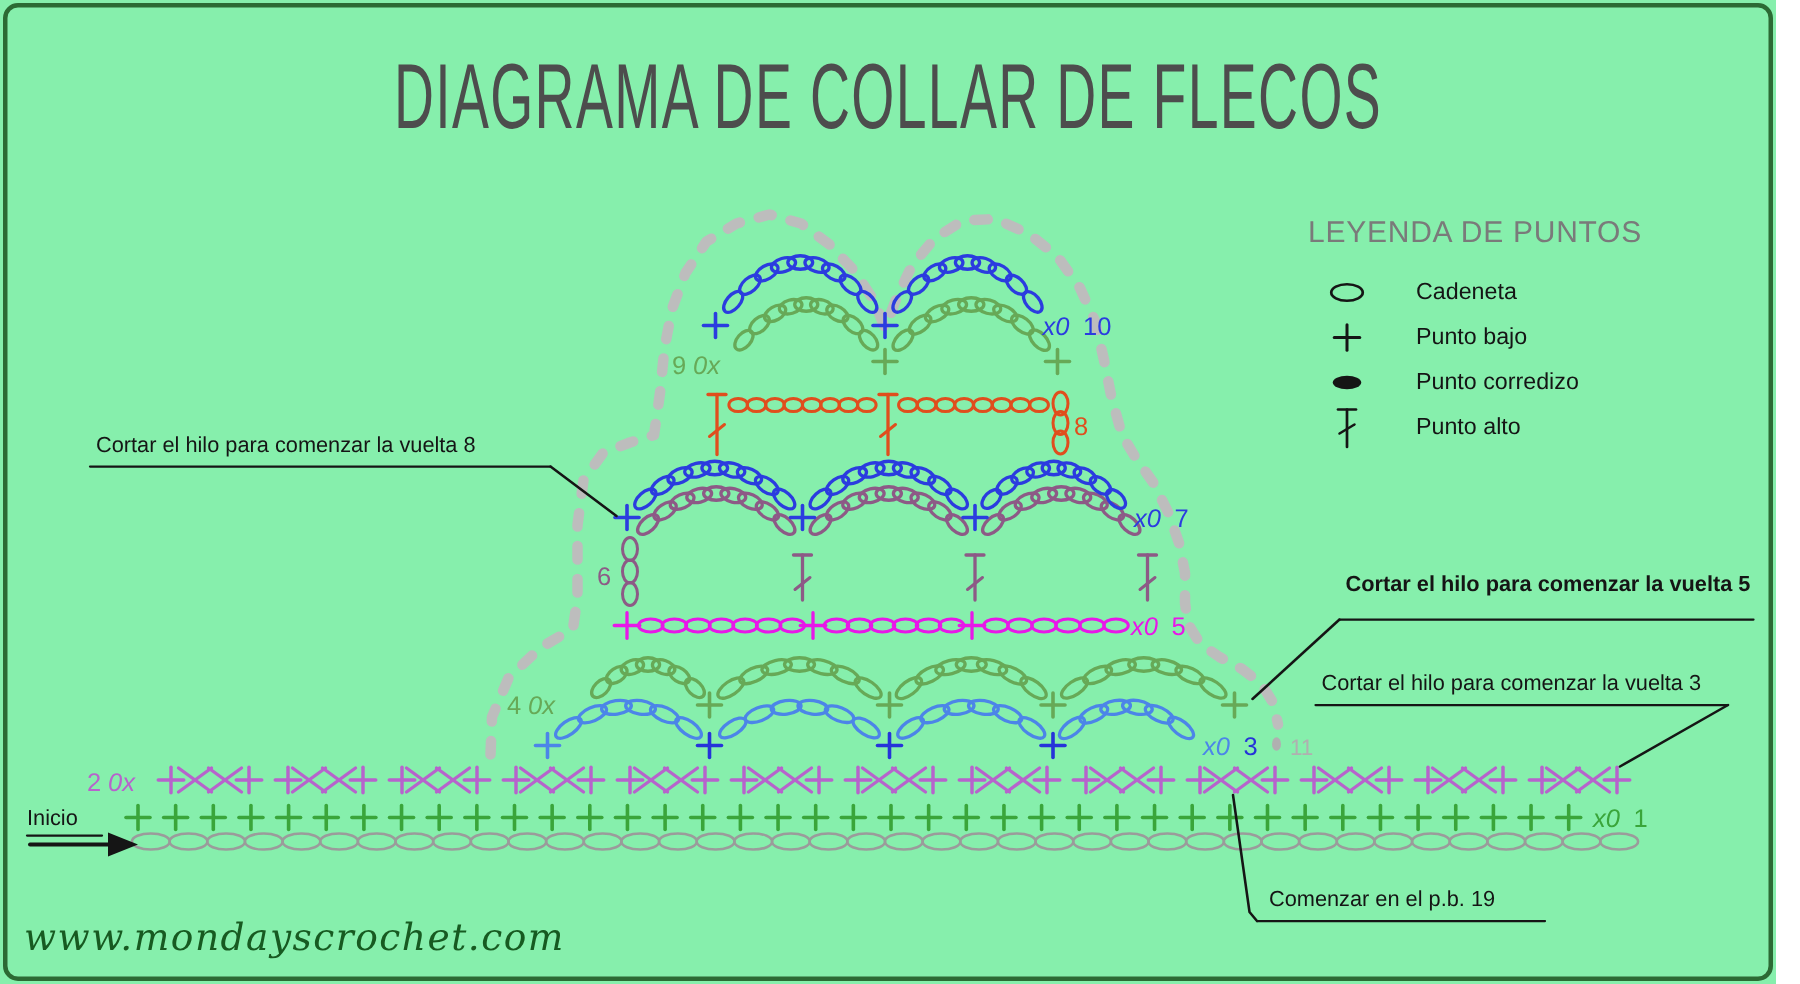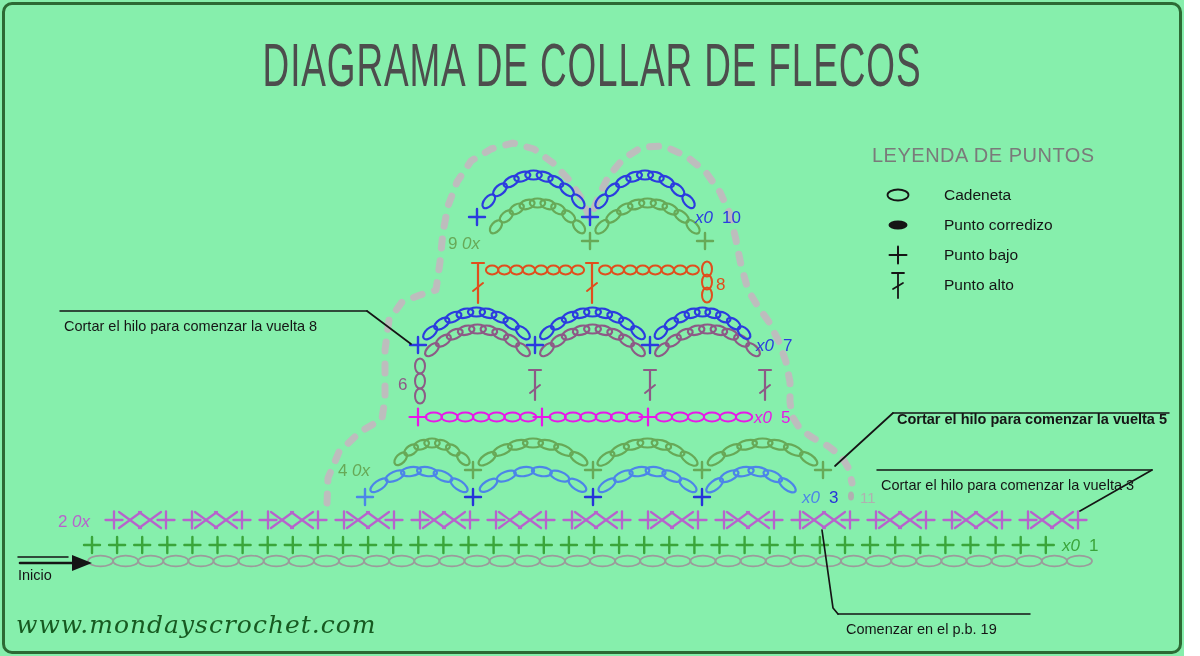--- a/index.html
+++ b/index.html
@@ -7,21 +7,21 @@
          font-family:"Liberation Sans",sans-serif;}
   .frame-border{position:absolute;inset:2px;border:3px solid #2c6a34;border-radius:10px;pointer-events:none;z-index:30;}
   .title-wrap{position:absolute;left:0;right:0;top:30px;text-align:center;z-index:5;}
   .title-text{display:inline-block;font-size:41px;font-weight:500;color:#4d4d4d;letter-spacing:1px;
               transform:scaleY(1.5) scaleX(0.9);transform-origin:center top;white-space:nowrap;}
   .legend{position:absolute;left:872px;top:144px;z-index:5;}
   .legend-title{font-size:20px;color:#7a7a7a;letter-spacing:.5px;margin-bottom:13px;}
   .legend-row{display:flex;align-items:center;height:30px;}
   .legend-icon{width:52px;display:flex;justify-content:center;align-items:center;}
   .legend-label{font-size:15.5px;color:#151515;margin-left:20px;}
-  .ann{position:absolute;font-size:14.5px;color:#151515;white-space:nowrap;z-index:6;margin-top:29px;}
+  .ann{position:absolute;font-size:14.5px;color:#151515;white-space:nowrap;z-index:6;}
   .website{position:absolute;left:16px;top:610px;font-size:25px;color:#175a21;
            font-family:"DejaVu Serif",serif;font-style:italic;letter-spacing:1px;z-index:6;}
   svg.diagram{position:absolute;left:0;top:0;z-index:4;}
 </style>
 </head>
 <body>
 
 <div class="stage">
   <div class="frame-border"></div>
 
@@ -39,36 +39,36 @@
                 <ellipse cx="18" cy="15" rx="10.5" ry="5.5" fill="none" stroke="#151515" stroke-width="1.8" transform=""></ellipse>
               </g>
             </svg>
           </span>
           <span class="legend-label">Cadeneta</span>
         </div>
         <div class="legend-row">
           <span class="legend-icon">
             <svg width="36" height="30" viewBox="0 0 36 30">
               <g>
-                <ellipse cx="18" cy="15" rx="9.5" ry="4.5" fill="#151515" stroke="none" stroke-width="2" transform=""></ellipse>
-              </g>
-            </svg>
-          </span>
-          <span class="legend-label">Punto corredizo</span>
-        </div>
-        <div class="legend-row">
-          <span class="legend-icon">
-            <svg width="36" height="30" viewBox="0 0 36 30">
-              <g>
                 <line x1="9.5" y1="15" x2="26.5" y2="15" stroke="#151515" stroke-width="2" stroke-linecap="round"></line>
                 <line x1="18" y1="6.5" x2="18" y2="23.5" stroke="#151515" stroke-width="2" stroke-linecap="round"></line>
               </g>
             </svg>
           </span>
           <span class="legend-label">Punto bajo</span>
+        </div>
+        <div class="legend-row">
+          <span class="legend-icon">
+            <svg width="36" height="30" viewBox="0 0 36 30">
+              <g>
+                <ellipse cx="18" cy="15" rx="9.5" ry="4.5" fill="#151515" stroke="none" stroke-width="2" transform=""></ellipse>
+              </g>
+            </svg>
+          </span>
+          <span class="legend-label">Punto corredizo</span>
         </div>
         <div class="legend-row">
           <span class="legend-icon">
             <svg width="36" height="30" viewBox="0 0 36 30">
               <g>
                 <line x1="12" y1="3" x2="24" y2="3" stroke="#151515" stroke-width="1.8" stroke-linecap="round"></line>
                 <line x1="18" y1="3" x2="18" y2="28" stroke="#151515" stroke-width="1.8" stroke-linecap="round"></line>
                 <line x1="13" y1="19" x2="23" y2="13" stroke="#151515" stroke-width="1.7" stroke-linecap="round"></line>
               </g>
             </svg>

